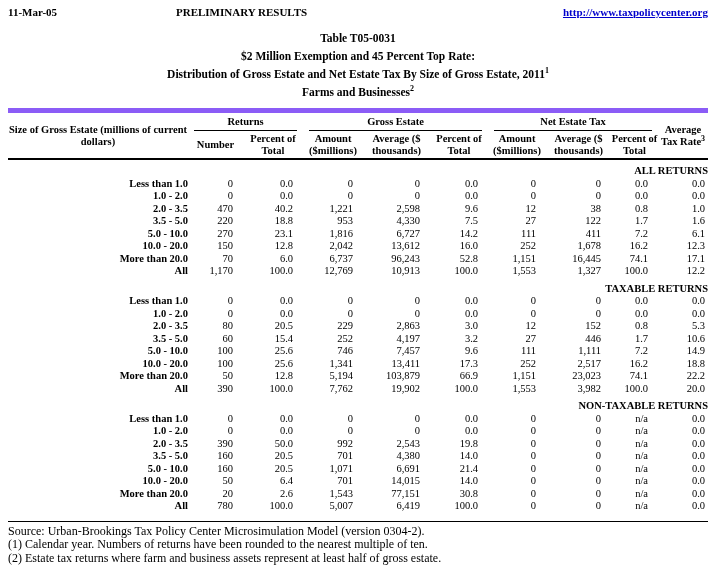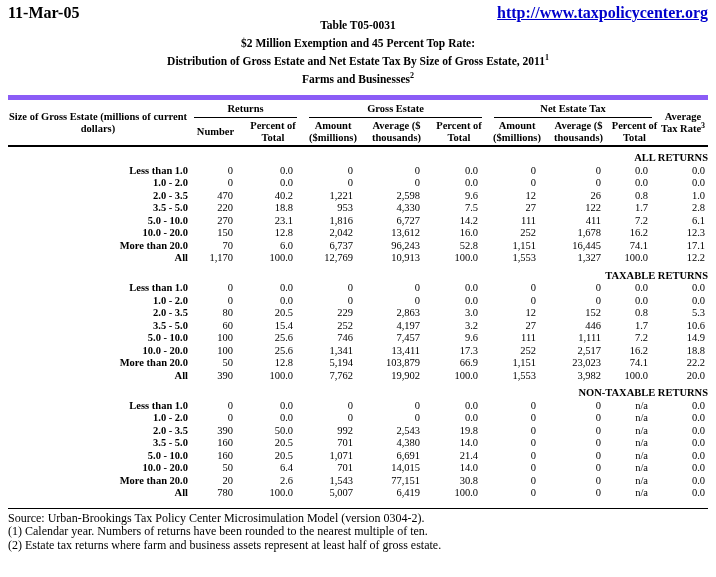--- a/index.html
+++ b/index.html
@@ -1,24 +1,24 @@
 <!DOCTYPE html>
 <html><head>
 <meta charset="utf-8">
 <style>
   html,body{margin:0;padding:0;}
   body{
     width:716px;height:577px;overflow:hidden;background:#ffffff;color:#000000;
     font-family:"Liberation Serif","DejaVu Serif",serif;
   }
   .page{padding:6px 8px 0 8px;}
-  .topbar{display:flex;align-items:flex-start;font-size:16px;font-weight:bold;line-height:13px;}
+  .topbar{display:flex;align-items:flex-start;font-size:11px;font-weight:bold;line-height:13px;}
   .topbar .date{width:168px;}
   .topbar .link{margin-left:auto;color:#0000cc;text-decoration:underline;font-weight:bold;cursor:pointer;}
-  .titles{text-align:center;}
+  .titles{text-align:center;margin-top:13px;}
   .title-line{font-weight:bold;font-size:11.5px;line-height:13px;margin-bottom:5px;}
   sup{font-size:8px;line-height:0;}
   table{
     border-collapse:collapse;table-layout:fixed;width:700px;margin-top:9px;
     border-top:5px solid #8b5cf6;
   }
   thead th{
     font-size:10.5px;font-weight:bold;padding:0;border-bottom:2px solid #000;
     vertical-align:middle;line-height:11.5px;text-align:center;
   }
@@ -43,20 +43,21 @@
     font-size:12px;line-height:13.5px;
   }
 </style>
 </head>
 <body>
 
 <div class="page">
 
   <div class="topbar">
     <span class="date">11-Mar-05</span>
+    <span class="status">PRELIMINARY RESULTS</span>
     <a class="link">http://www.taxpolicycenter.org</a>
   </div>
 
   <div class="titles">
     <div class="title-line">Table T05-0031</div>
     <div class="title-line">$2 Million Exemption and 45 Percent Top Rate:</div>
     <div class="title-line"><span>Distribution of Gross Estate and Net Estate Tax By Size of Gross Estate, 2011</span><sup>1</sup></div>
     <div class="title-line"><span>Farms and Businesses</span><sup>2</sup></div>
   </div>
 
@@ -124,35 +125,35 @@
           <td class="last">0.0</td>
         </tr>
         <tr>
           <td class="rowlabel">2.0 - 3.5</td>
           <td>470</td>
           <td>40.2</td>
           <td>1,221</td>
           <td>2,598</td>
           <td>9.6</td>
           <td>12</td>
-          <td>26</td>
+          <td>38</td>
           <td>0.8</td>
           <td class="last">1.0</td>
         </tr>
         <tr>
           <td class="rowlabel">3.5 - 5.0</td>
           <td>220</td>
           <td>18.8</td>
           <td>953</td>
           <td>4,330</td>
           <td>7.5</td>
           <td>27</td>
           <td>122</td>
           <td>1.7</td>
-          <td class="last">2.8</td>
+          <td class="last">1.6</td>
         </tr>
         <tr>
           <td class="rowlabel">5.0 - 10.0</td>
           <td>270</td>
           <td>23.1</td>
           <td>1,816</td>
           <td>6,727</td>
           <td>14.2</td>
           <td>111</td>
           <td>411</td>

